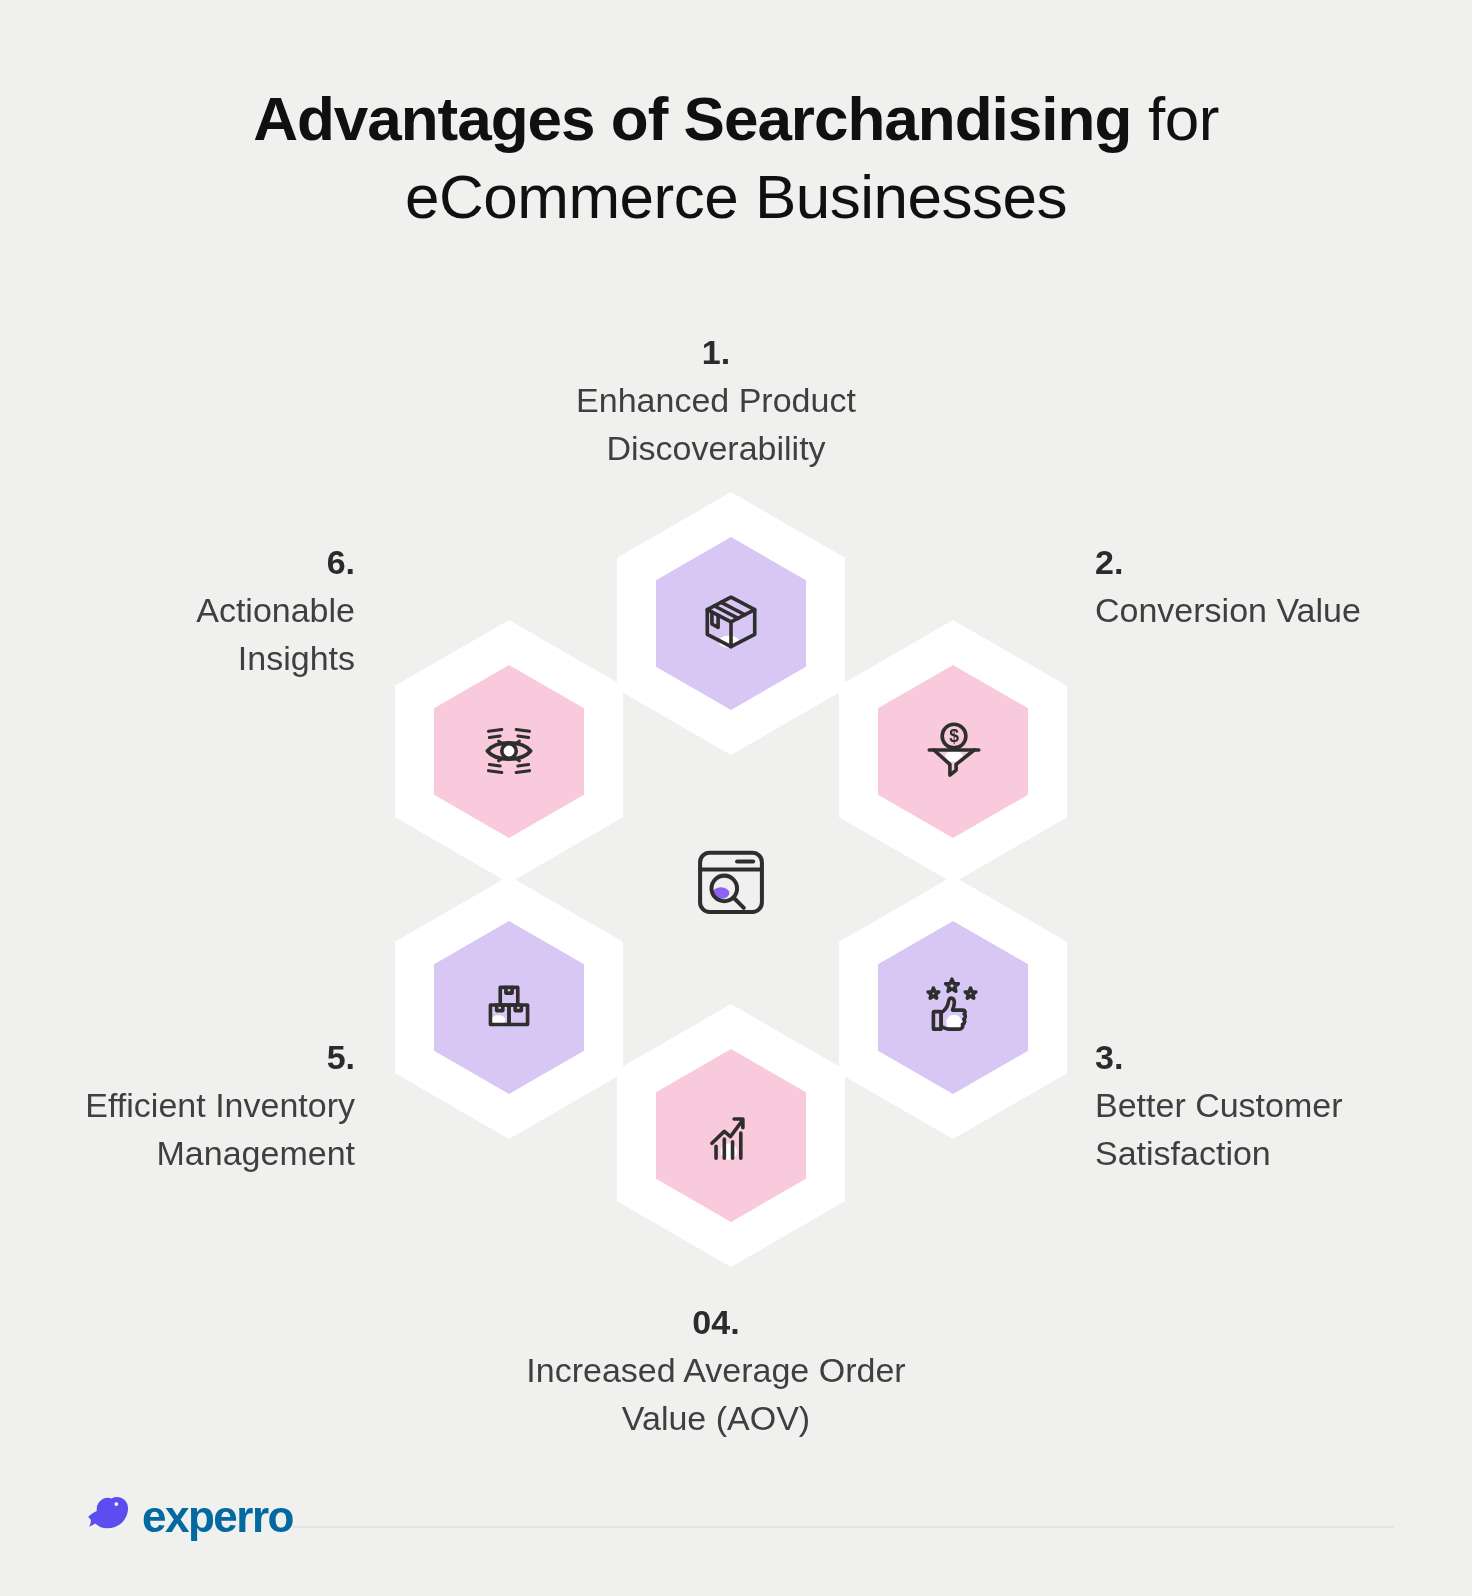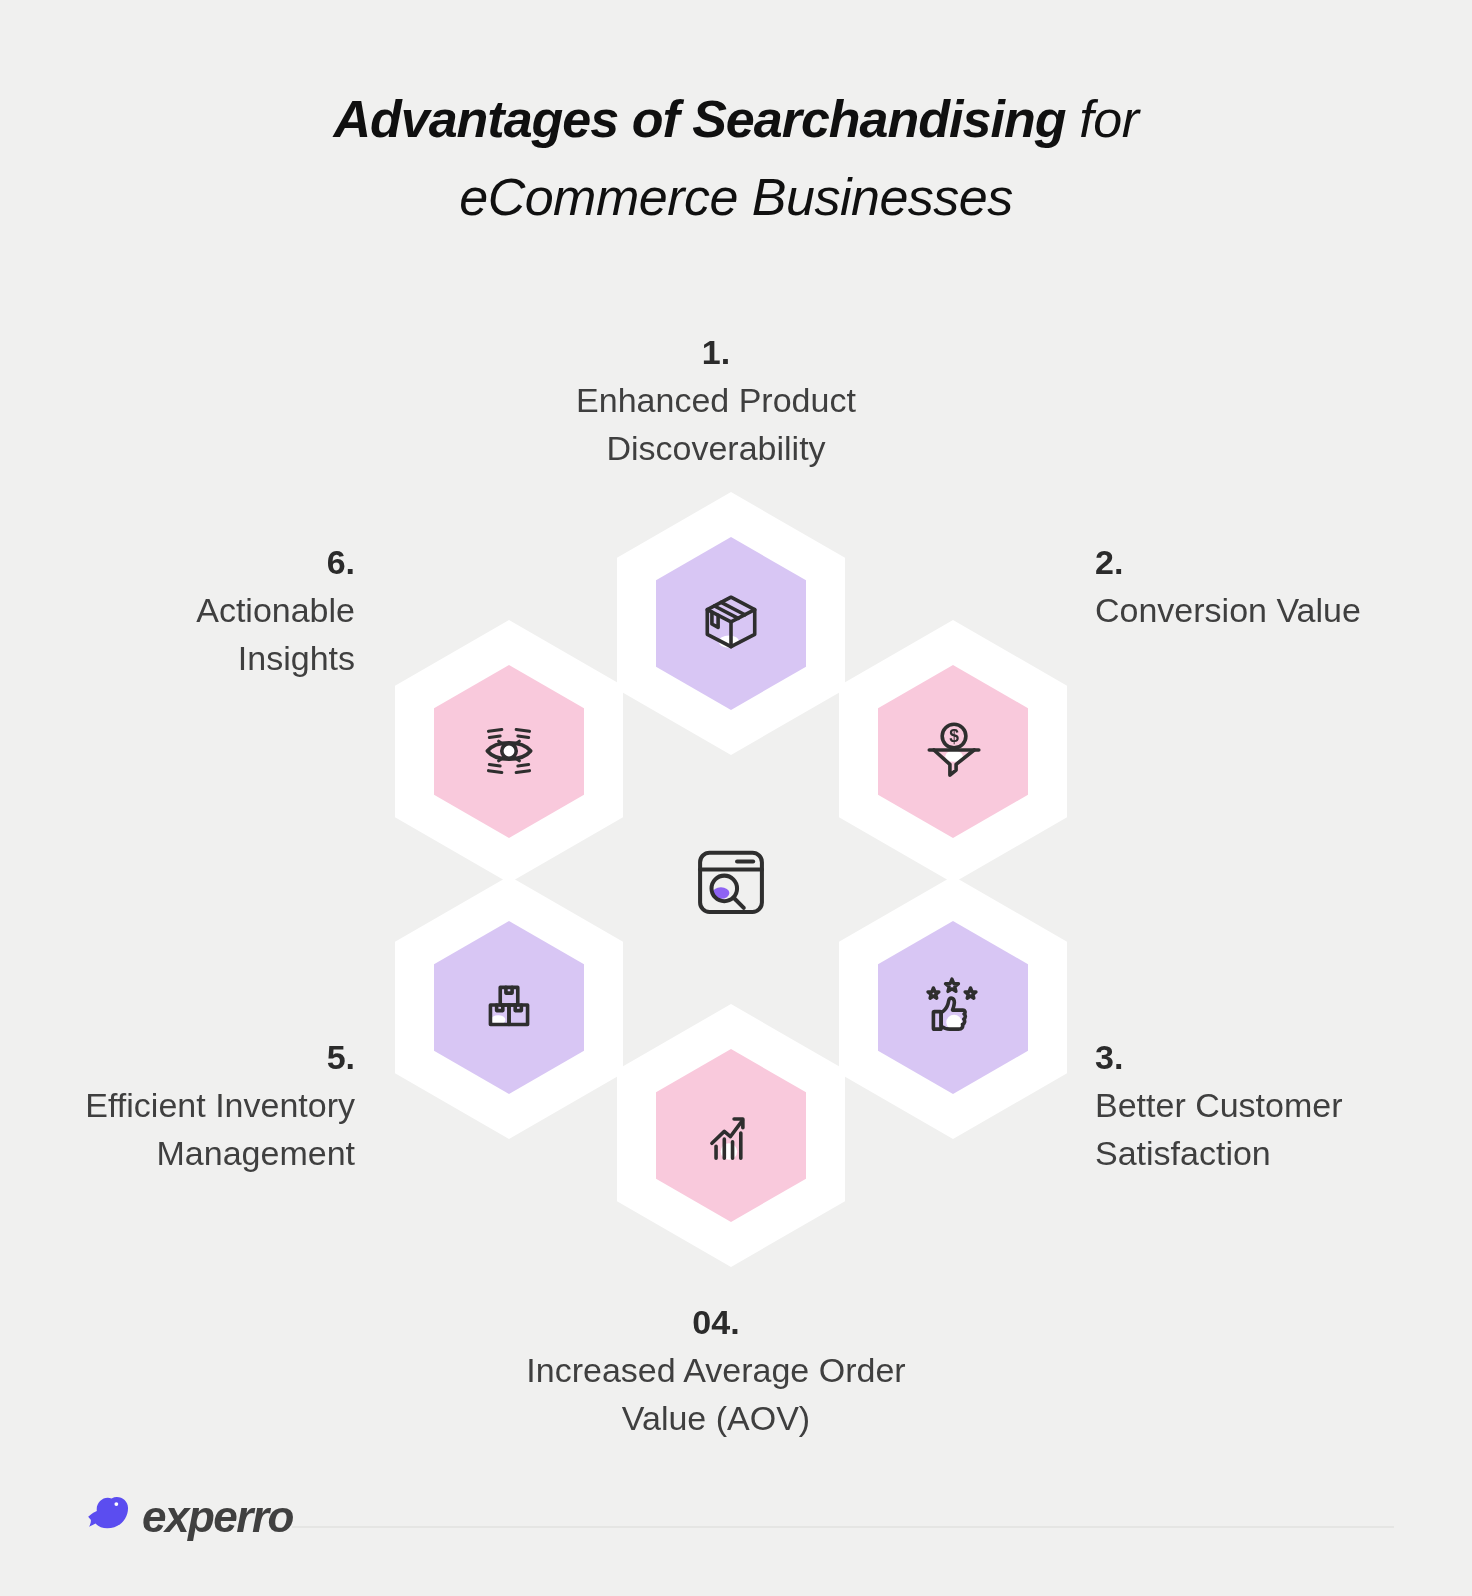--- a/index.html
+++ b/index.html
@@ -3,22 +3,22 @@
 <meta charset="utf-8">
 <style>
   * { margin:0; padding:0; box-sizing:border-box; }
   body { font-family:"Liberation Sans", sans-serif; }
   .canvas {
     position:relative; width:1472px; height:1596px;
     background:#f0f0ef; overflow:hidden;
   }
   .title {
     position:absolute; top:80px; left:0; width:100%;
-    text-align:center; font-size:52px; line-height:78px;
-    color:#101010; font-weight:400; letter-spacing:-0.5px;font-style:italic;
+    text-align:center; font-size:62px; line-height:78px;
+    color:#101010; font-weight:400; letter-spacing:-0.5px;
   }
   .title .b { font-weight:700; letter-spacing:-1px; }
 
   .hexwrap { position:absolute; width:228px; height:263px; }
   .hex {
     position:absolute;
     clip-path:polygon(50% 0%, 100% 25%, 100% 75%, 50% 100%, 0% 75%, 0% 25%);
   }
   .hex.white { left:0; top:0; width:228px; height:263px; background:#ffffff; }
   .hex.colored { left:39px; top:45px; width:150px; height:173px; }
@@ -30,21 +30,21 @@
   .label { position:absolute; font-size:34px; line-height:48px; color:#3f3f3f; }
   .label .num { font-weight:700; color:#2b2b2b; }
   .label.center { width:700px; text-align:center; }
   .label.left { text-align:left; }
   .label.right { text-align:right; }
 
   .center-icon { position:absolute; left:688px; top:838px; width:86px; height:86px; }
 
   .footer-logo { position:absolute; left:86px; top:1492px; display:flex; align-items:center; gap:4px; }
   .logo-bird { width:52px; height:47px; }
-  .logo-text { font-size:44px; font-weight:700; font-style:italic; color:#404040; letter-spacing:-1.5px; }
+  .logo-text { font-size:44px; font-weight:700; color:#0369a1; letter-spacing:-1.5px; }
   .divider { position:absolute; left:292px; top:1526px; width:1102px; height:2px; background:#e5e5e3; }
 </style>
 </head>
 <body>
 
 <div class="canvas" style="background: rgb(240, 240, 239);">
 
   <div class="title">
     <span class="b">Advantages of Searchandising</span>
     <span>for</span><br>

